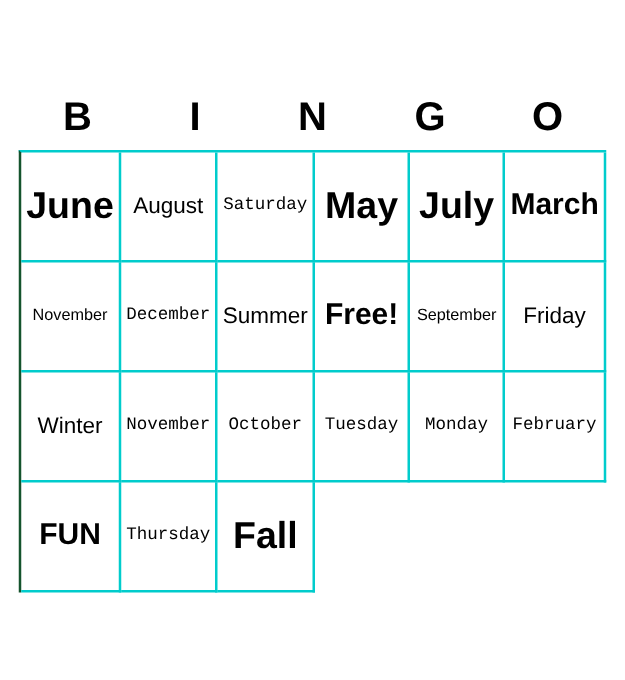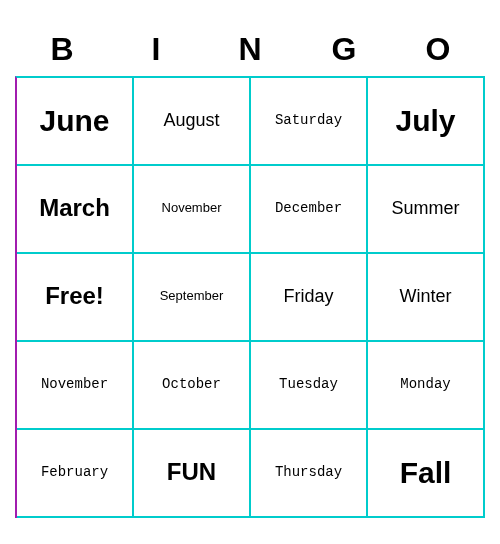--- a/index.html
+++ b/index.html
@@ -27,22 +27,22 @@
       margin-bottom: 4px;
     }
     .bingo-header-cell {
       font-size: 32px;
       font-weight: bold;
       color: #000;
       padding: 4px 0;
     }
     .bingo-grid {
       display: grid;
-      grid-template-columns: repeat(4, 1fr);
-      border-left: 2px solid #a21caf;
+      grid-template-columns: repeat(6, 1fr);
+      border-left: 2px solid #14532d;
       border-top: 2px solid #00cccc;
     }
     .bingo-cell {
       border-right: 2px solid #00cccc;
       border-bottom: 2px solid #00cccc;
       display: flex;
       align-items: center;
       justify-content: center;
       text-align: center;
       min-height: 88px;
@@ -70,20 +70,23 @@
     </div>
   <div class="bingo-grid">
   <div class="bingo-cell">
         <span class="size-xl">June</span>
       </div>
       <div class="bingo-cell">
         <span class="size-md">August</span>
       </div>
       <div class="bingo-cell">
         <span class="size-sm">Saturday</span>
+      </div>
+      <div class="bingo-cell">
+        <span class="size-xl">May</span>
       </div>
       <div class="bingo-cell">
         <span class="size-xl">July</span>
       </div>
       <div class="bingo-cell">
         <span class="size-lg">March</span>
       </div>
       <div class="bingo-cell">
         <span class="size-xs">November</span>
       </div>

